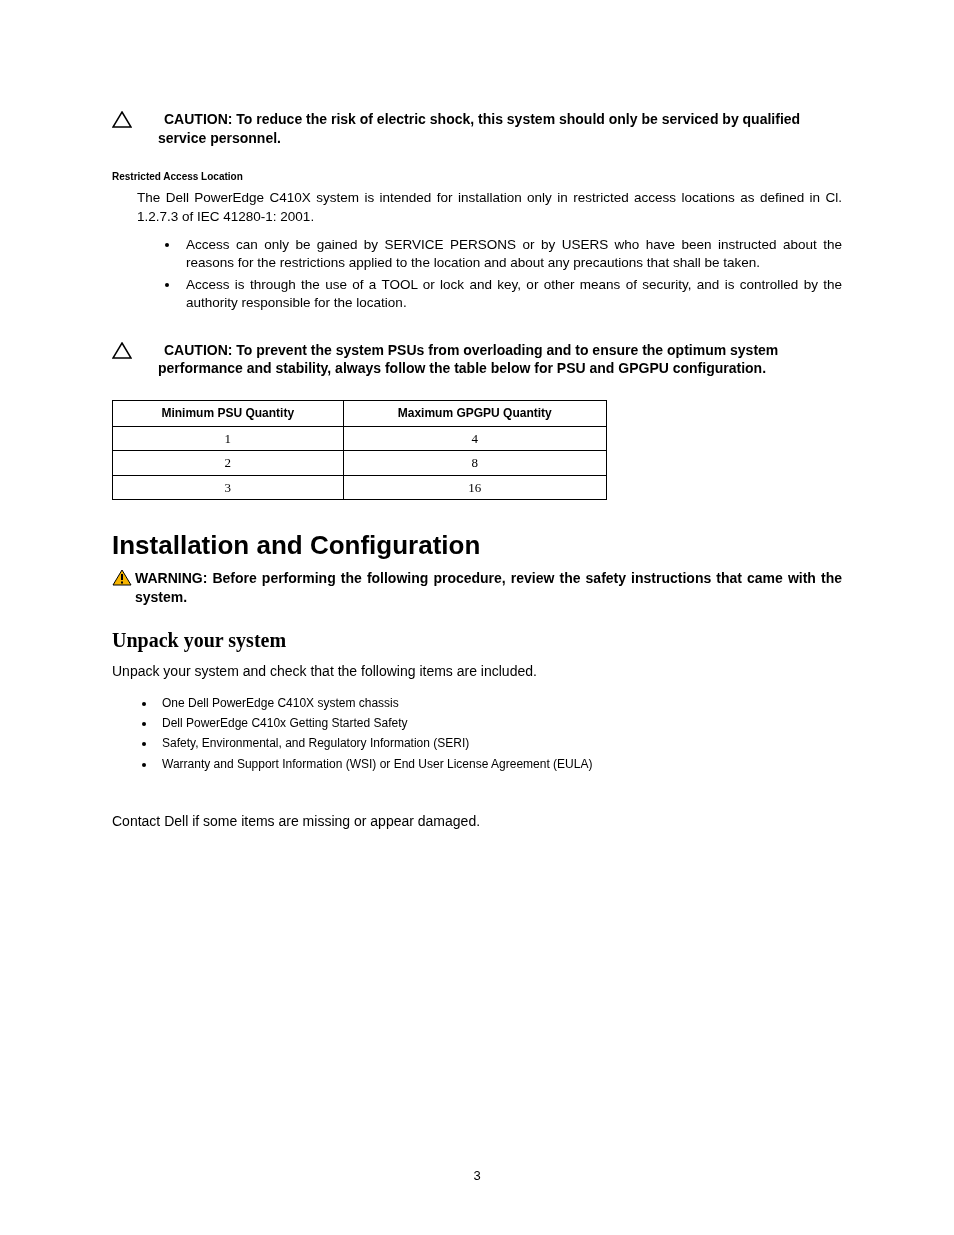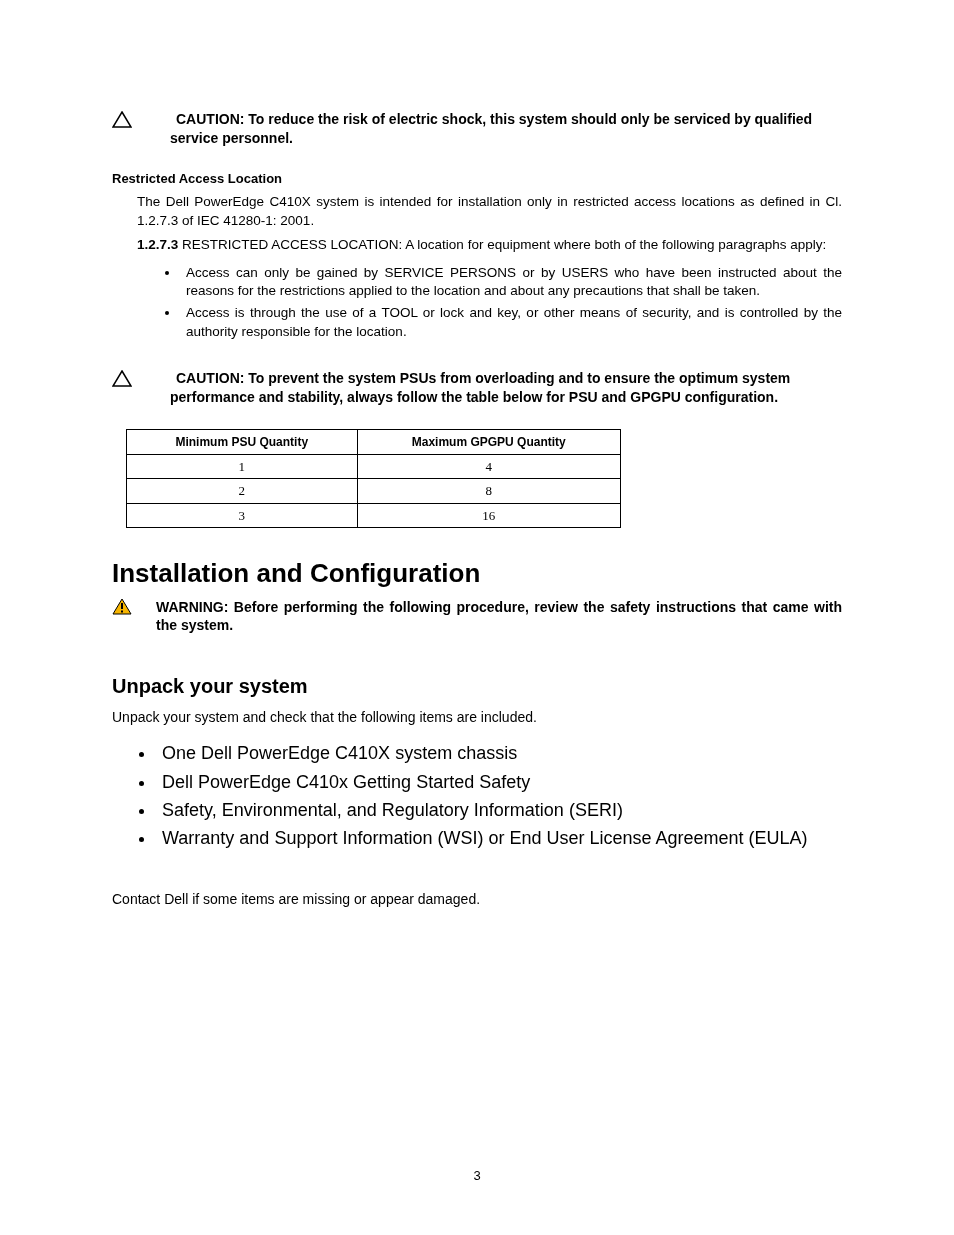--- a/index.html
+++ b/index.html
@@ -10,39 +10,39 @@
       background: #fff;
       color: #000;
       font-size: 14px;
       line-height: 1.35;
       padding: 110px 112px 60px 112px;
       position: relative;
     }
     .caution-block {
       display: flex;
       align-items: flex-start;
-      gap: 20px;
+      gap: 8px;
       margin-bottom: 22px;
     }
     .caution-block .icon {
       flex-shrink: 0;
       margin-top: 1px;
     }
     .caution-text {
       font-weight: bold;
       font-size: 14px;
       padding-left: 6px;
       text-indent: -6px;
     }
     .caution-text-block {
       padding-left: 18px;
     }
     .section-sub {
       font-weight: bold;
-      font-size: 13px;
+      font-size: 10px;
       margin-top: 6px;
       margin-bottom: 6px;
     }
     .body-indent {
       padding-left: 25px;
     }
     .para {
       font-size: 13.5px;
       text-align: justify;
       margin-top: 6px;
@@ -55,21 +55,21 @@
     }
     ul.bullets li {
       font-size: 13.5px;
       text-align: justify;
       margin-bottom: 4px;
       padding-left: 6px;
     }
     table.psu {
       border-collapse: collapse;
       margin-top: 12px;
-      margin-left: 14px;
+      margin-left: 0;
       width: 495px;
       font-size: 13px;
       font-family: "Times New Roman", Times, serif;
     }
     table.psu th {
       font-family: Arial, Helvetica, sans-serif;
       font-weight: bold;
       font-size: 12px;
       text-align: center;
       padding: 4px 8px;
@@ -85,49 +85,49 @@
       padding-left: 4px;
     }
     h1.h1 {
       font-family: Arial, Helvetica, sans-serif;
       font-size: 26px;
       font-weight: bold;
       margin-top: 28px;
       margin-bottom: 6px;
     }
     h2.h2 {
-      font-family: Liberation Sans, sans-serif;
+      font-family: Liberation Serif, serif;
       font-size: 20px;
       font-weight: bold;
-      margin-top: 38px;
+      margin-top: 20px;
       margin-bottom: 8px;
     }
     .warning-block {
       display: flex;
       align-items: flex-start;
-      gap: 24px;
+      gap: 3px;
     }
     .warning-text {
       font-weight: bold;
       font-size: 14px;
       text-align: justify;
       padding-left: 0;
       flex: 1;
     }
     .unpack-para {
       font-size: 14px;
       margin-top: 2px;
     }
     ul.items {
       list-style: disc;
       padding-left: 44px;
       margin-top: 14px;
     }
     ul.items li {
-      font-size: 18px;
+      font-size: 12px;
       margin-bottom: 4px;
       padding-left: 6px;
     }
     .contact {
       font-size: 14px;
       margin-top: 40px;
     }
     .page-num {
       position: absolute;
       bottom: 50px;
@@ -151,21 +151,20 @@
   </span>
   <div class="caution-text-block">
     <span class="caution-text"><span>CAUTION:</span><span> To reduce the risk of electric shock, this system should only be serviced by qualified service personnel.</span></span>
   </div>
 </div>
 
 <div>
   <div class="section-sub">Restricted Access Location</div>
   <div class="body-indent">
     <div class="para">The Dell PowerEdge C410X system is intended for installation only in restricted access locations as defined in Cl. 1.2.7.3 of IEC 41280-1: 2001.</div>
-    <div class="para"><span class="bold">1.2.7.3</span><span> RESTRICTED ACCESS LOCATION: A location for equipment where both of the following paragraphs apply:</span></div>
   </div>
   <ul class="bullets">
     <li>Access can only be gained by SERVICE PERSONS or by USERS who have been instructed about the reasons for the restrictions applied to the location and about any precautions that shall be taken.</li>
     <li>Access is through the use of a TOOL or lock and key, or other means of security, and is controlled by the authority responsible for the location.</li>
   </ul>
 </div>
 
 <div class="caution-block caution2-wrap">
   <span class="icon">
     <svg width="20" height="17" viewBox="0 0 20 17">

